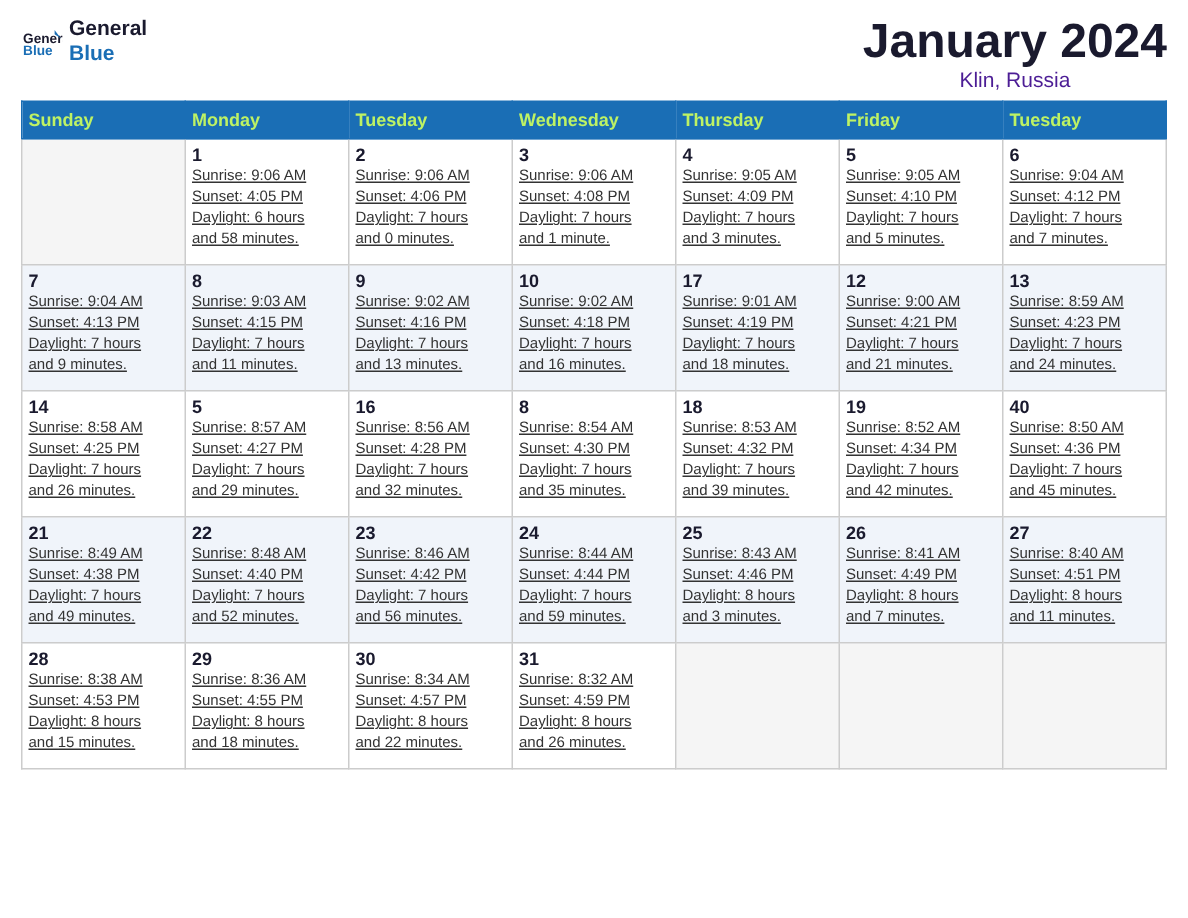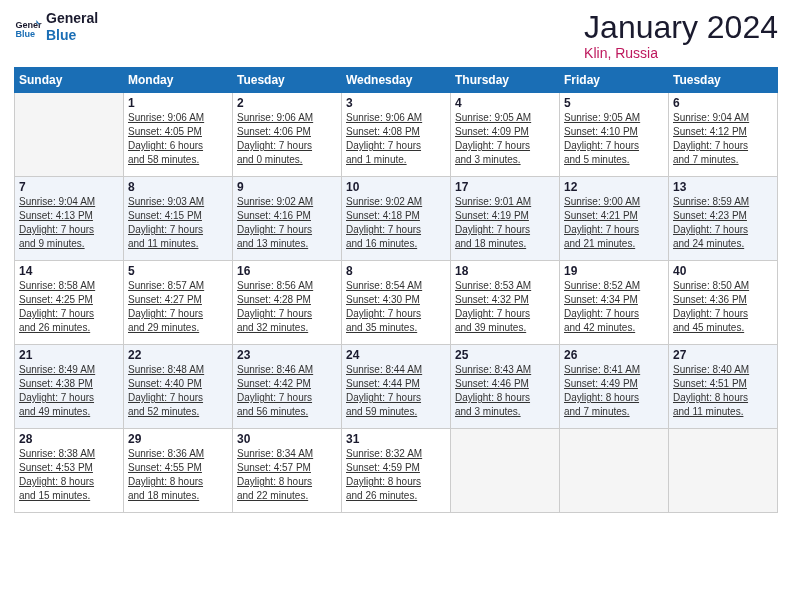--- a/index.html
+++ b/index.html
@@ -30,36 +30,36 @@
     .logo-icon {
       width: 28px;
       height: 28px;
     }
     .title-block {
       text-align: right;
     }
     .month-title {
       font-size: 32px;
       color: #1a1a2e;
-      font-weight: 400;
+      font-weight: 700;
       line-height: 1.1;
     }
     .location {
       font-size: 14px;
-      color: #be185d;
-      text-align: left;
+      color: #4c1d95;
+      text-align: center;
     }
     .calendar {
       width: 100%;
       border-collapse: collapse;
       font-size: 10.5px;
     }
     .calendar thead tr th {
       background: #1a6eb5;
-      color: #ffffff;
+      color: #bef264;
       font-weight: bold;
       font-size: 12px;
       padding: 5px 4px;
       text-align: left;
       border: 1px solid #1a6eb5;
     }
     .calendar tbody tr td {
       border: 1px solid #ccc;
       vertical-align: top;
       padding: 3px 4px;

